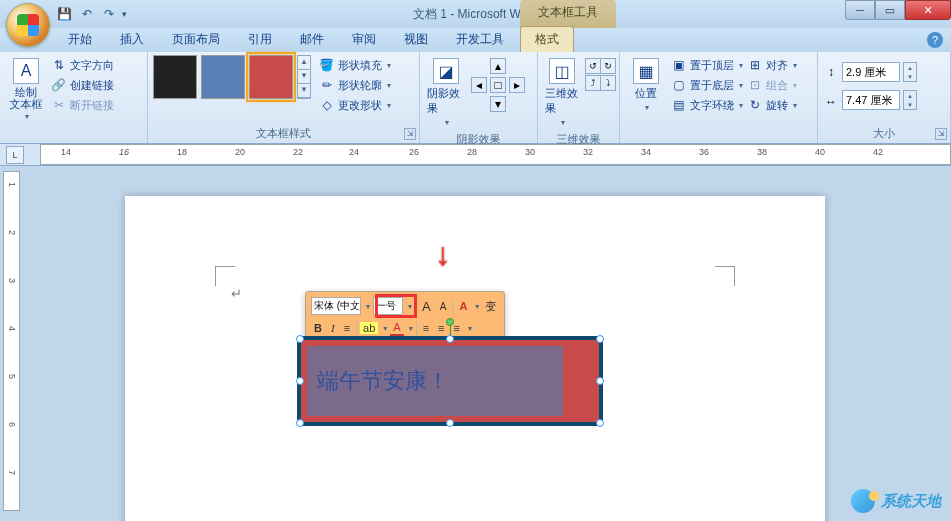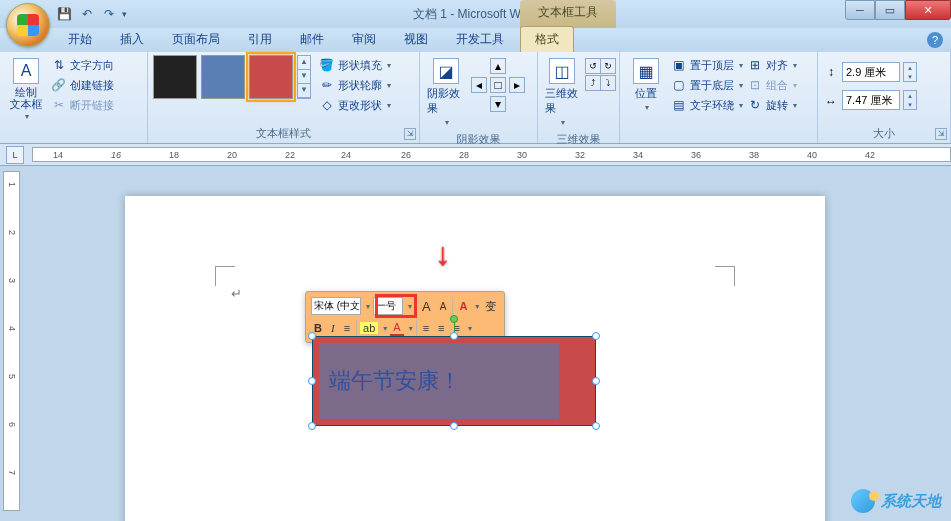--- a/index.html
+++ b/index.html
@@ -43,37 +43,37 @@
 .gallery-nav div{height:14px;text-align:center;font-size:9px;border-bottom:1px solid #8aabce;color:#4a6a8a;}
 .drop-arrow{font-size:8px;margin-left:2px;color:#4a6a8a;}
 
 .size-box{display:flex;align-items:center;gap:3px;height:22px;}
 .size-input{width:58px;height:20px;border:1px solid #8aabce;background:#fff;font-size:11px;padding:0 3px;display:flex;align-items:center;}
 .spinner{width:14px;height:20px;border:1px solid #8aabce;display:flex;flex-direction:column;}
 .spinner div{flex:1;text-align:center;font-size:7px;line-height:9px;color:#4a6a8a;}
 
 .ruler-area{height:22px;background:#d5e5f5;border-bottom:1px solid #8aabce;display:flex;align-items:center;padding-left:6px;font-size:9px;color:#4a4a4a;position:relative;}
 .ruler-corner{width:18px;height:18px;border:1px solid #8aabce;background:#eaf2fb;text-align:center;font-size:9px;line-height:16px;}
-.hruler{flex:1;height:15px;background:#fff;border:1px solid #9aa;margin-left:8px;position:relative;}
+.hruler{flex:1;height:21px;background:#fff;border:1px solid #9aa;margin-left:16px;position:relative;}
 .hruler .num{position:absolute;top:2px;font-size:9px;color:#555;}
 
 .doc-area{position:absolute;top:166px;left:0;right:0;bottom:0;background:#bfd6eb;display:flex;}
 .vruler{width:22px;background:#bfd6eb;padding-top:5px;}
 .vruler-inner{width:17px;margin-left:3px;background:#fff;border:1px solid #9aa;height:340px;position:relative;}
 .vruler-inner .num{position:absolute;left:3px;font-size:9px;color:#555;writing-mode:vertical-rl;}
 .page-wrap{flex:1;position:relative;}
 .page{position:absolute;left:103px;top:30px;width:700px;height:500px;background:#fff;box-shadow:0 0 8px rgba(0,0,0,.25);}
 
 .corner{position:absolute;width:20px;height:20px;border-color:#999;}
 .corner.tl{top:70px;left:90px;border-left:1px solid #999;border-top:1px solid #999;}
 .corner.tr{top:70px;right:90px;border-right:1px solid #999;border-top:1px solid #999;}
 
 .para-mark{position:absolute;top:90px;left:106px;color:#777;font-size:13px;}
 
-.textbox{position:absolute;top:140px;left:187px;width:284px;height:90px;background:#c94a4a;border:1px solid #0c4a6e;}
+.textbox{position:absolute;top:140px;left:172px;width:306px;height:90px;background:#c94a4a;border:4px solid #0c4a6e;}
 .textbox-inner{position:absolute;top:6px;left:6px;right:36px;bottom:6px;background:#7c6a8a;display:flex;align-items:center;padding-left:10px;font-size:22px;color:#3050a0;font-family:SimSun,serif;}
 .handle{position:absolute;width:8px;height:8px;background:#fff;border:1px solid #39f;border-radius:50%;}
 .handle.n{top:-5px;left:50%;margin-left:-4px;}
 .handle.s{bottom:-5px;left:50%;margin-left:-4px;}
 .handle.e{right:-5px;top:50%;margin-top:-4px;}
 .handle.w{left:-5px;top:50%;margin-top:-4px;}
 .handle.nw{top:-5px;left:-5px;}
 .handle.ne{top:-5px;right:-5px;}
 .handle.sw{bottom:-5px;left:-5px;}
 .handle.se{bottom:-5px;right:-5px;}

